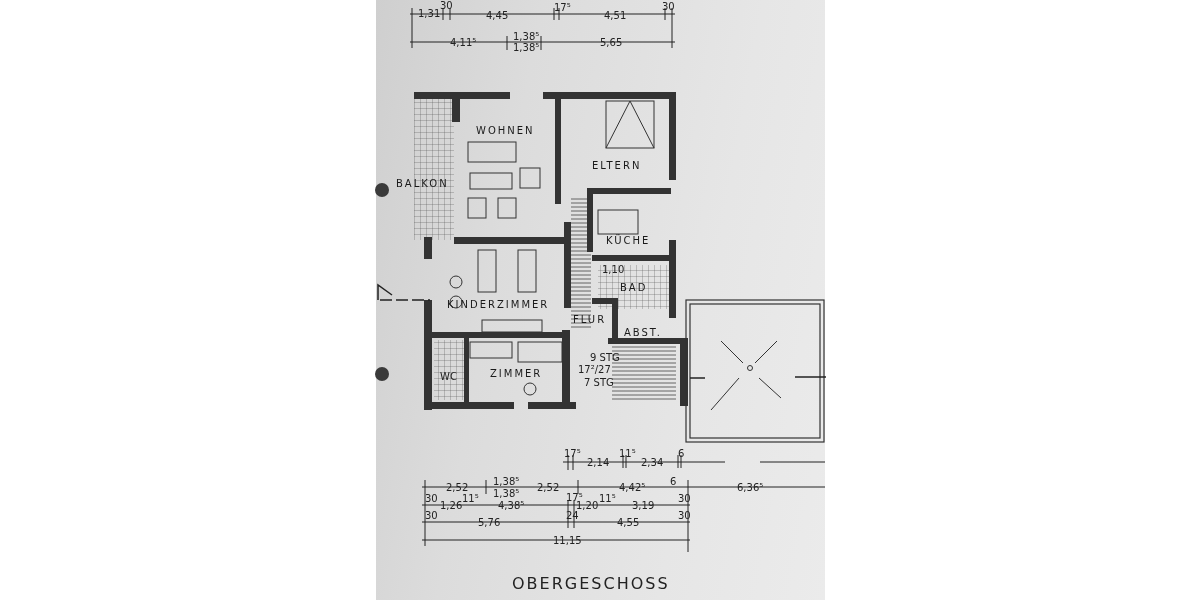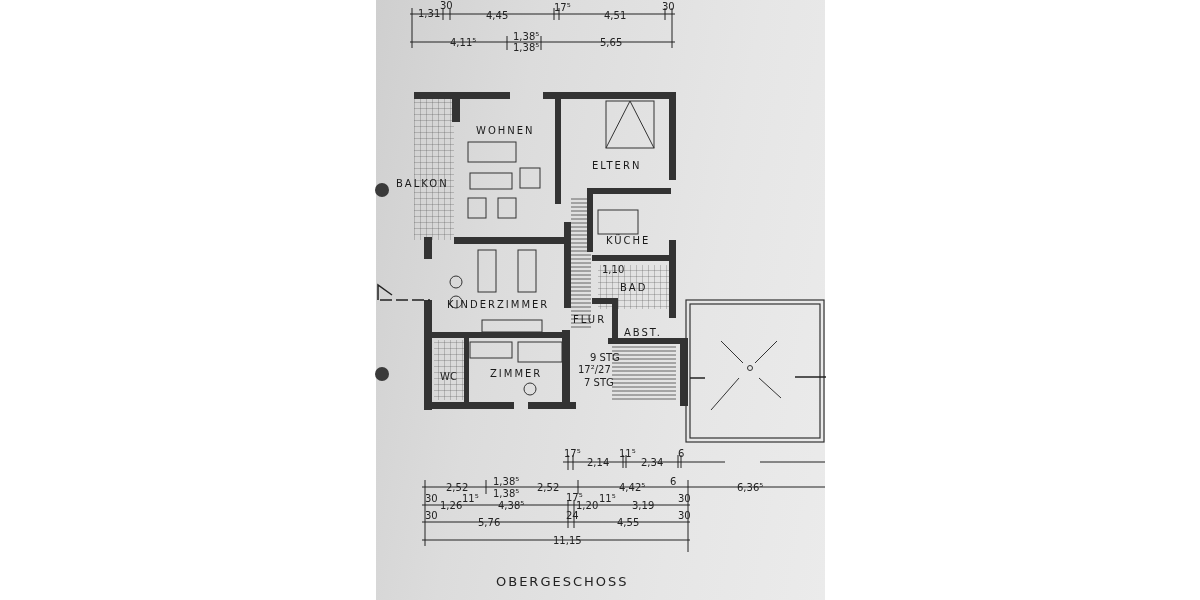--- a/index.html
+++ b/index.html
@@ -3,21 +3,21 @@
 <meta charset="utf-8">
 <style>
   html, body { margin:0; padding:0; }
   body { width:1200px; height:600px; background:#ffffff; position:relative; overflow:hidden; font-family:"DejaVu Sans", sans-serif; }
   .paper { position:absolute; left:376px; top:0; width:449px; height:600px;
            background:linear-gradient(100deg,#cfcfcf 0%,#dcdcdc 30%,#e6e6e6 70%,#ebebeb 100%); }
   .hole { position:absolute; width:14px; height:14px; border-radius:50%; background:#3a3a3a; }
   svg { position:absolute; left:0; top:0; }
   .dim { font-size:10px; fill:#222; }
   .room { font-size:10px; fill:#1a1a1a; letter-spacing:2px; }
-  .title { position:absolute; left:496px; top:574px; font-size:13px; letter-spacing:2px; color:#222; }
+  .title { position:absolute; left:512px; top:574px; font-size:16px; letter-spacing:2px; color:#222; }
 </style>
 </head>
 <body>
 
 <div class="paper"></div>
 <div class="hole" style="left:375px;top:183px;"></div>
 <div class="hole" style="left:375px;top:367px;"></div>
 
 <svg width="1200" height="600">
 

